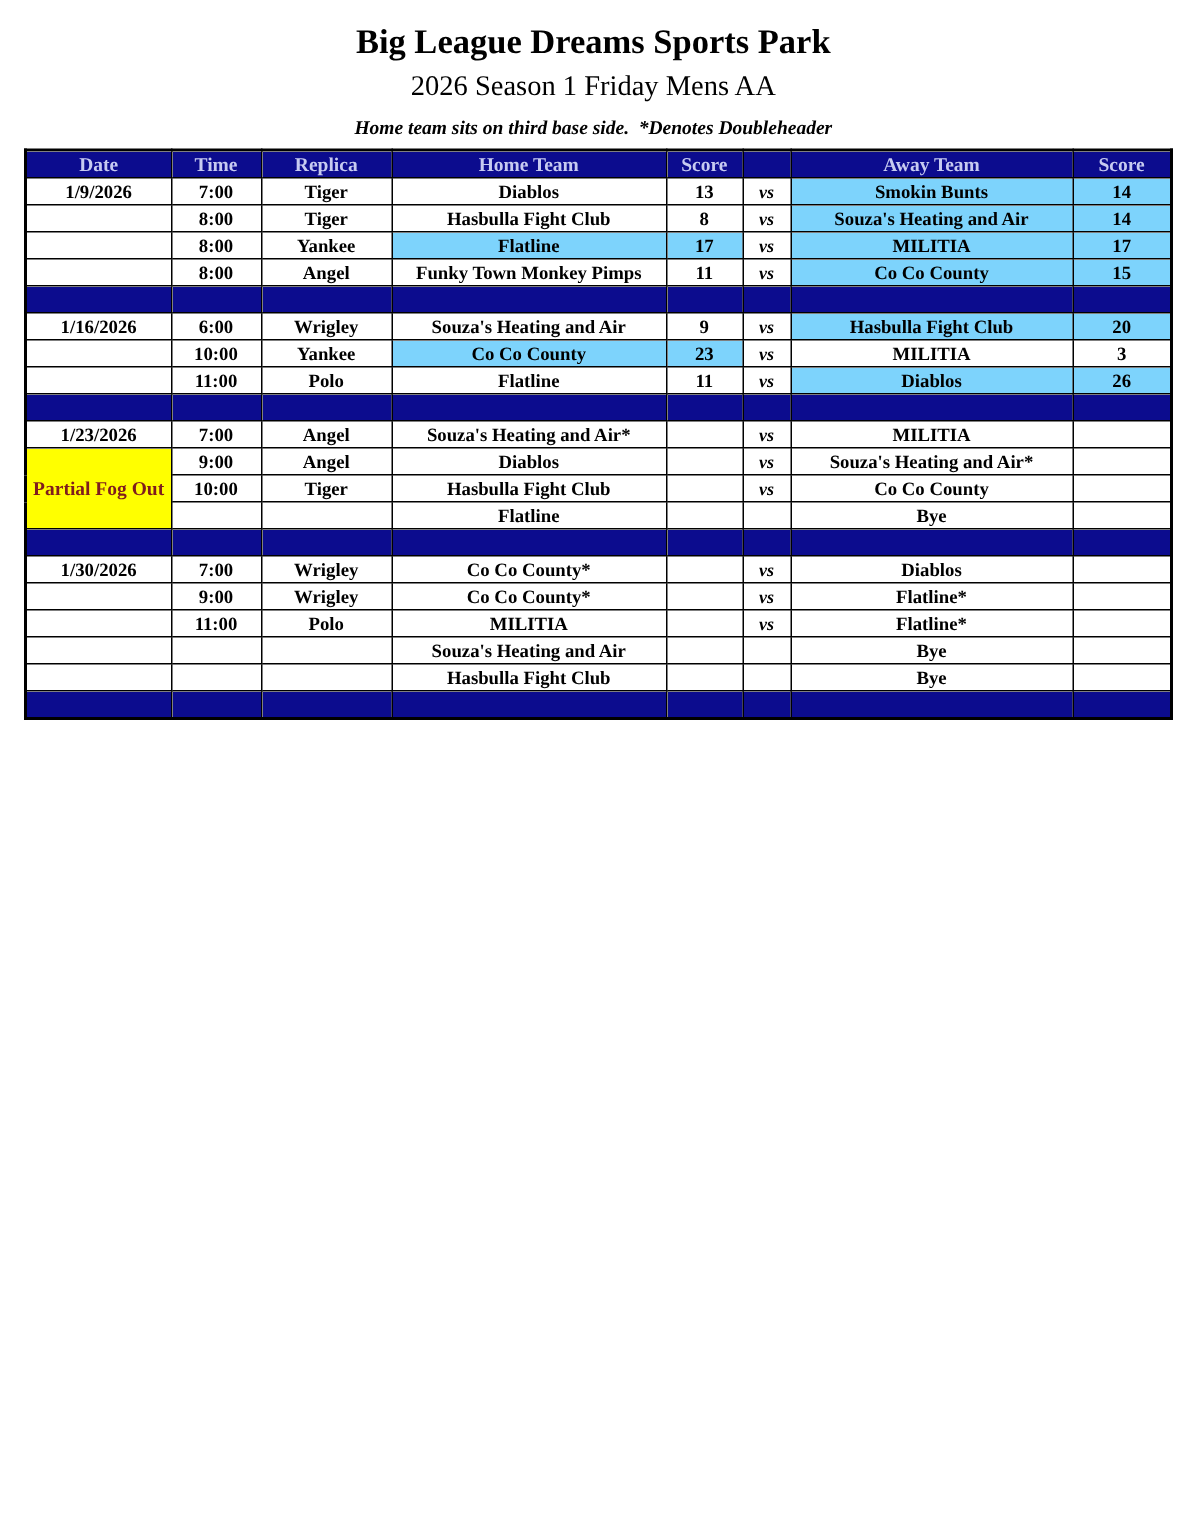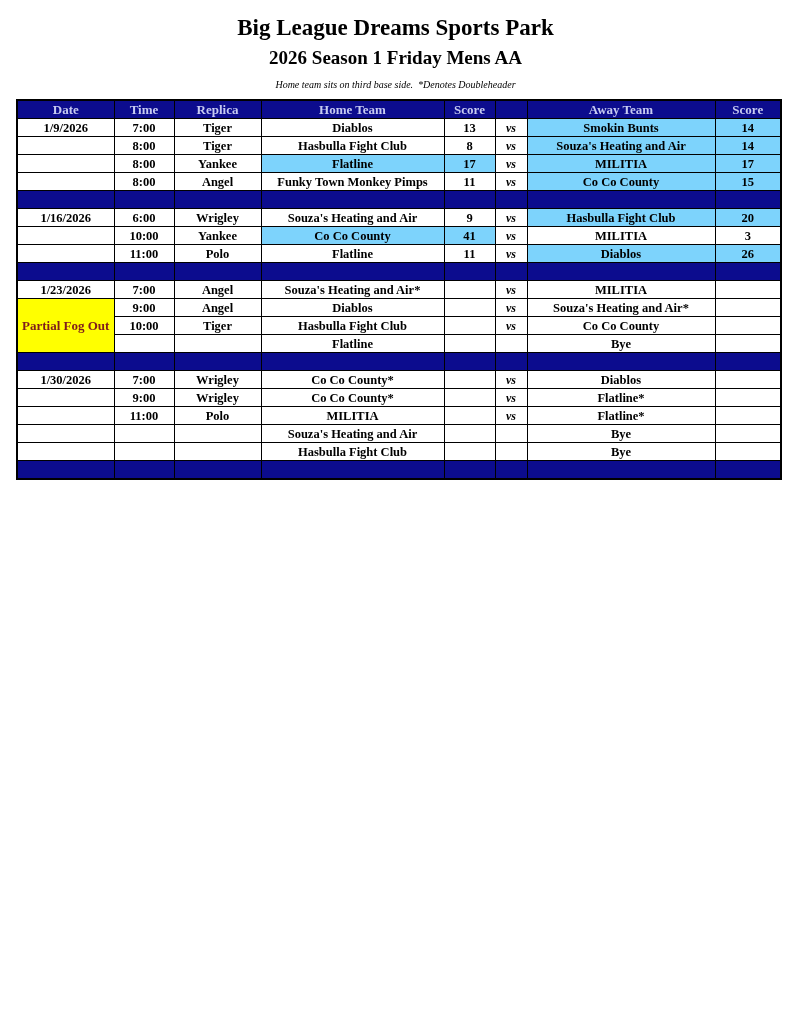--- a/index.html
+++ b/index.html
@@ -21,28 +21,28 @@
   }
   .title {
     font-size: 23px;
     font-weight: bold;
     line-height: 30px;
     color: #000000;
     margin: 0;
   }
   .subtitle {
     font-size: 19px;
-    font-weight: bold;
+    font-weight: normal;
     line-height: 25px;
     color: #000000;
     margin: 2px 0 0 0;
   }
   .note {
-    font-size: 10px;
-    font-weight: normal;
+    font-size: 13px;
+    font-weight: bold;
     font-style: italic;
     line-height: 17px;
     color: #000000;
     margin: 6px 0 0 0;
     white-space: pre;
   }
   table.schedule {
     border-collapse: collapse;
     table-layout: fixed;
     width: 764px;
@@ -183,21 +183,21 @@
       <td class="vs">vs</td>
       <td class="hl">Hasbulla Fight Club</td>
       <td class="hl">20</td>
     </tr>
 
     <tr>
       <td></td>
       <td>10:00</td>
       <td>Yankee</td>
       <td class="hl">Co Co County</td>
-      <td class="hl">41</td>
+      <td class="hl">23</td>
       <td class="vs">vs</td>
       <td>MILITIA</td>
       <td>3</td>
     </tr>
 
     <tr>
       <td></td>
       <td>11:00</td>
       <td>Polo</td>
       <td>Flatline</td>

